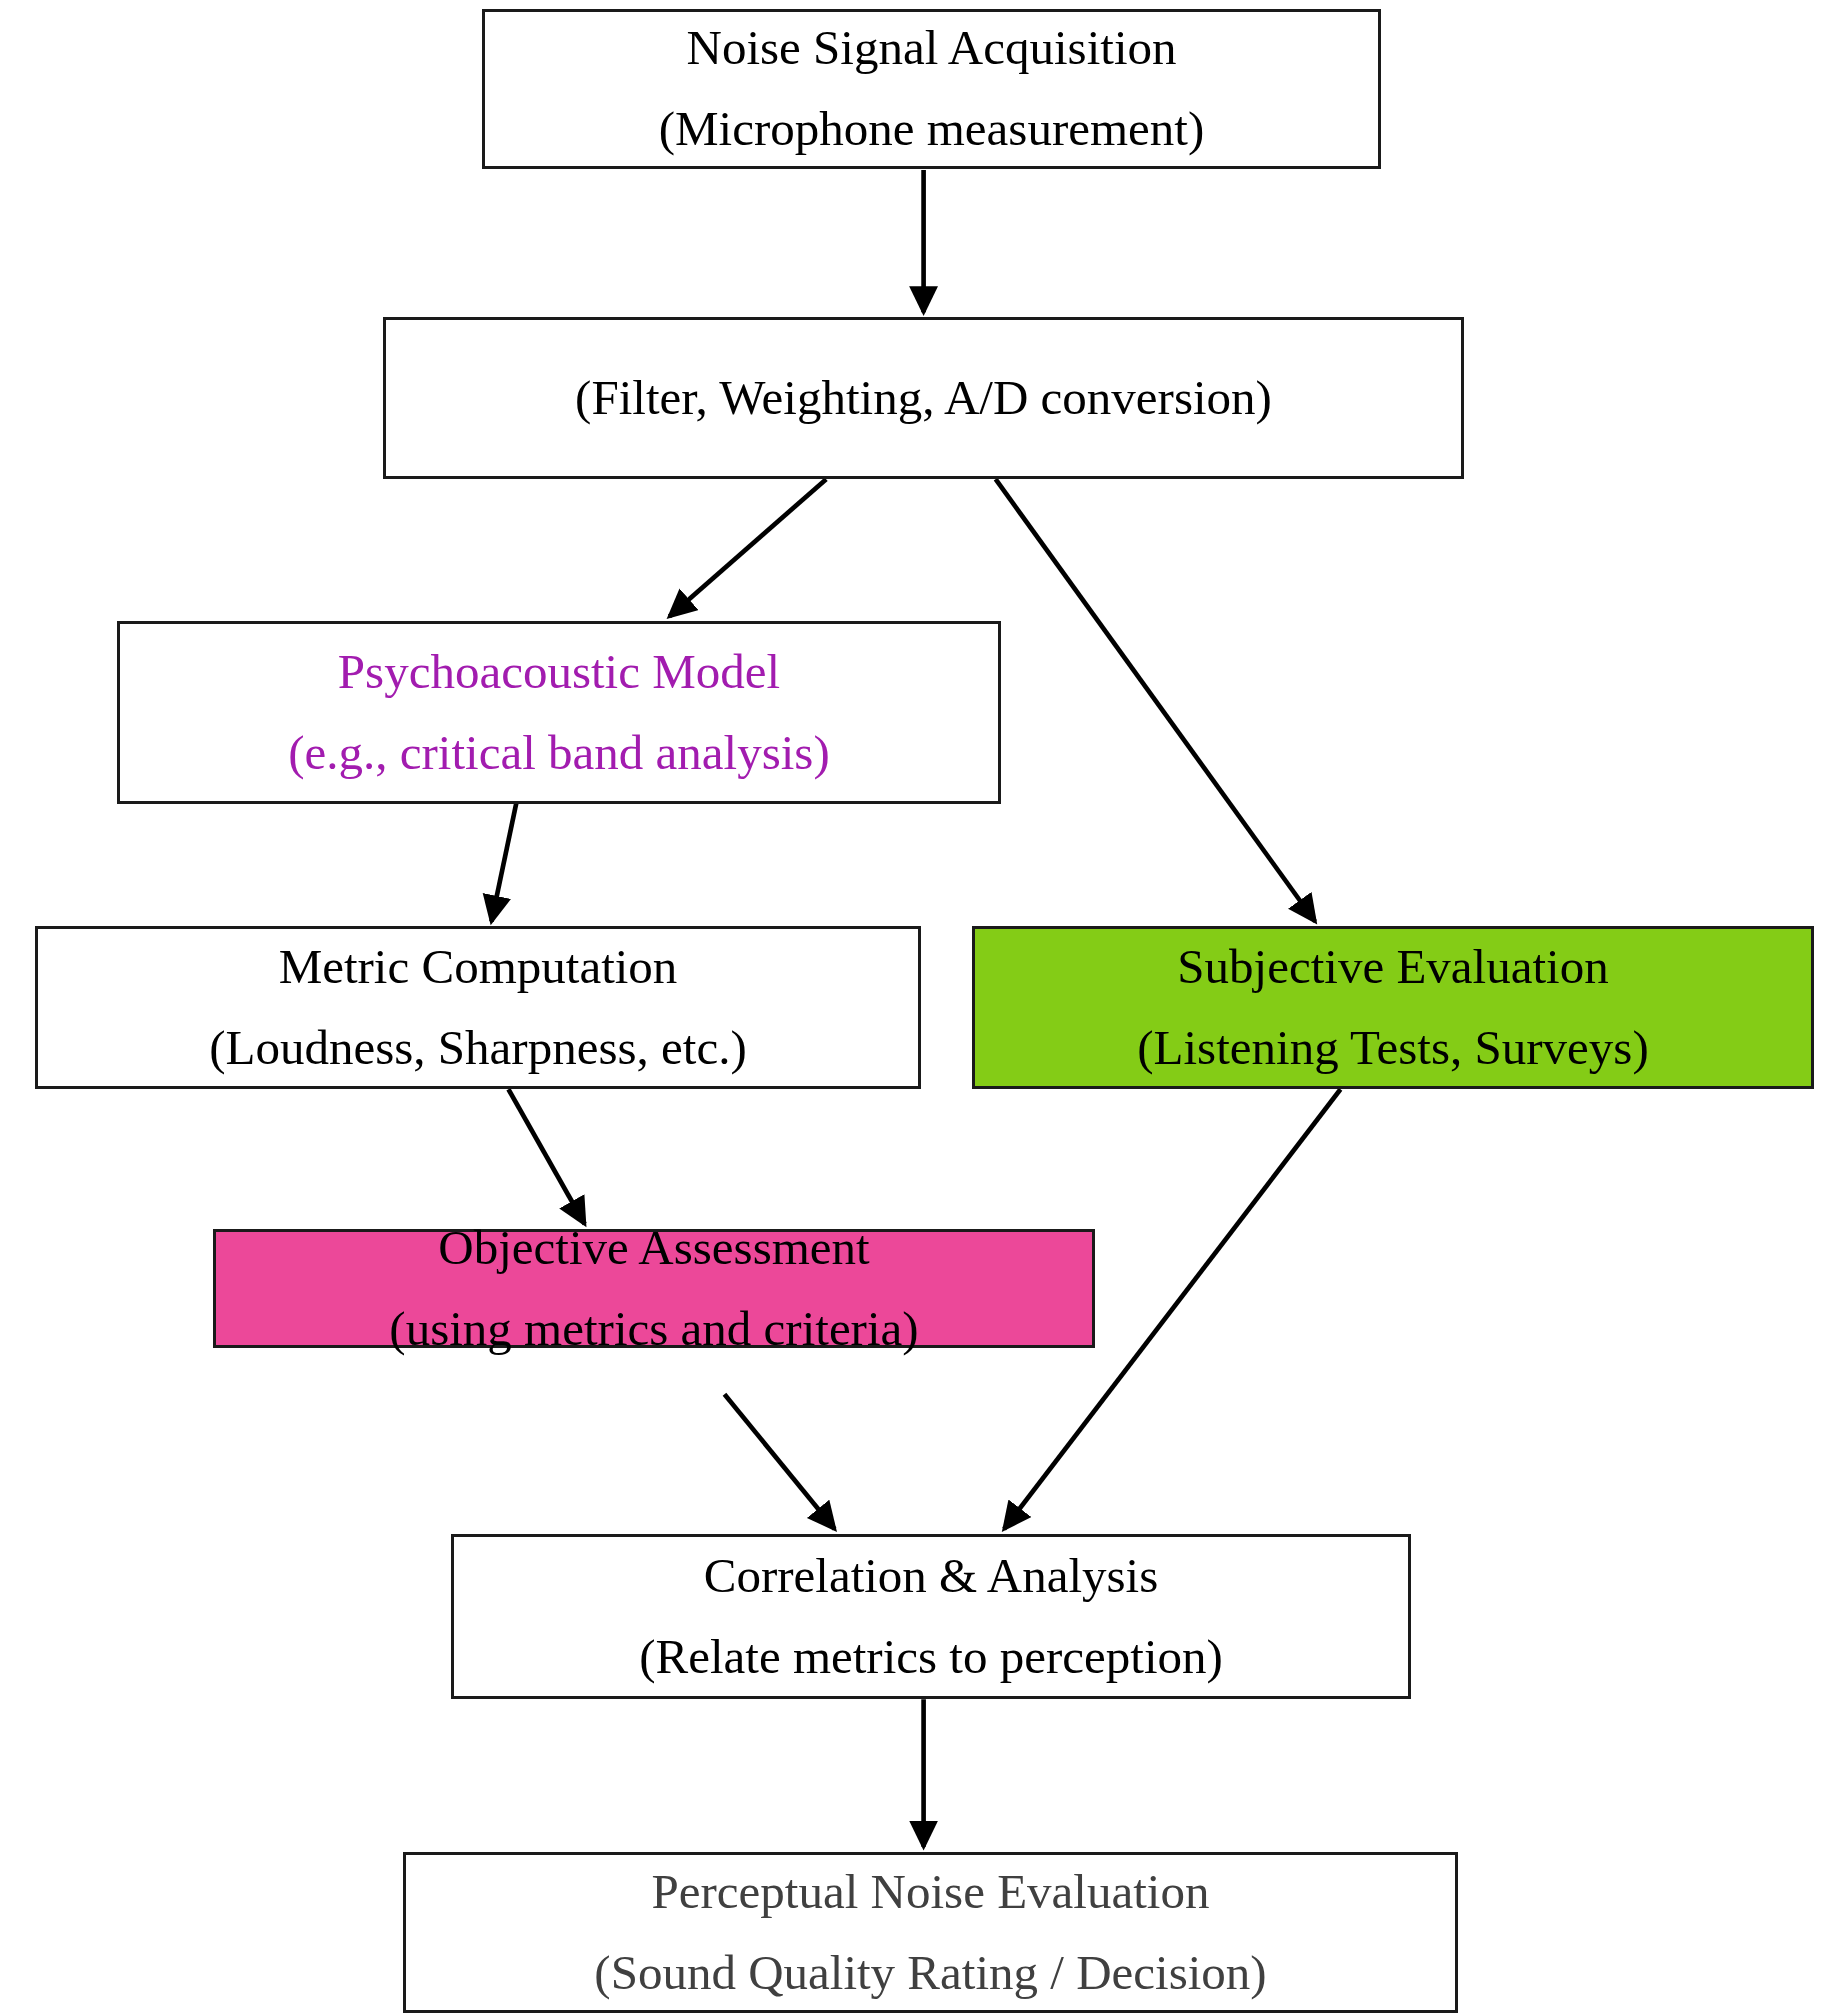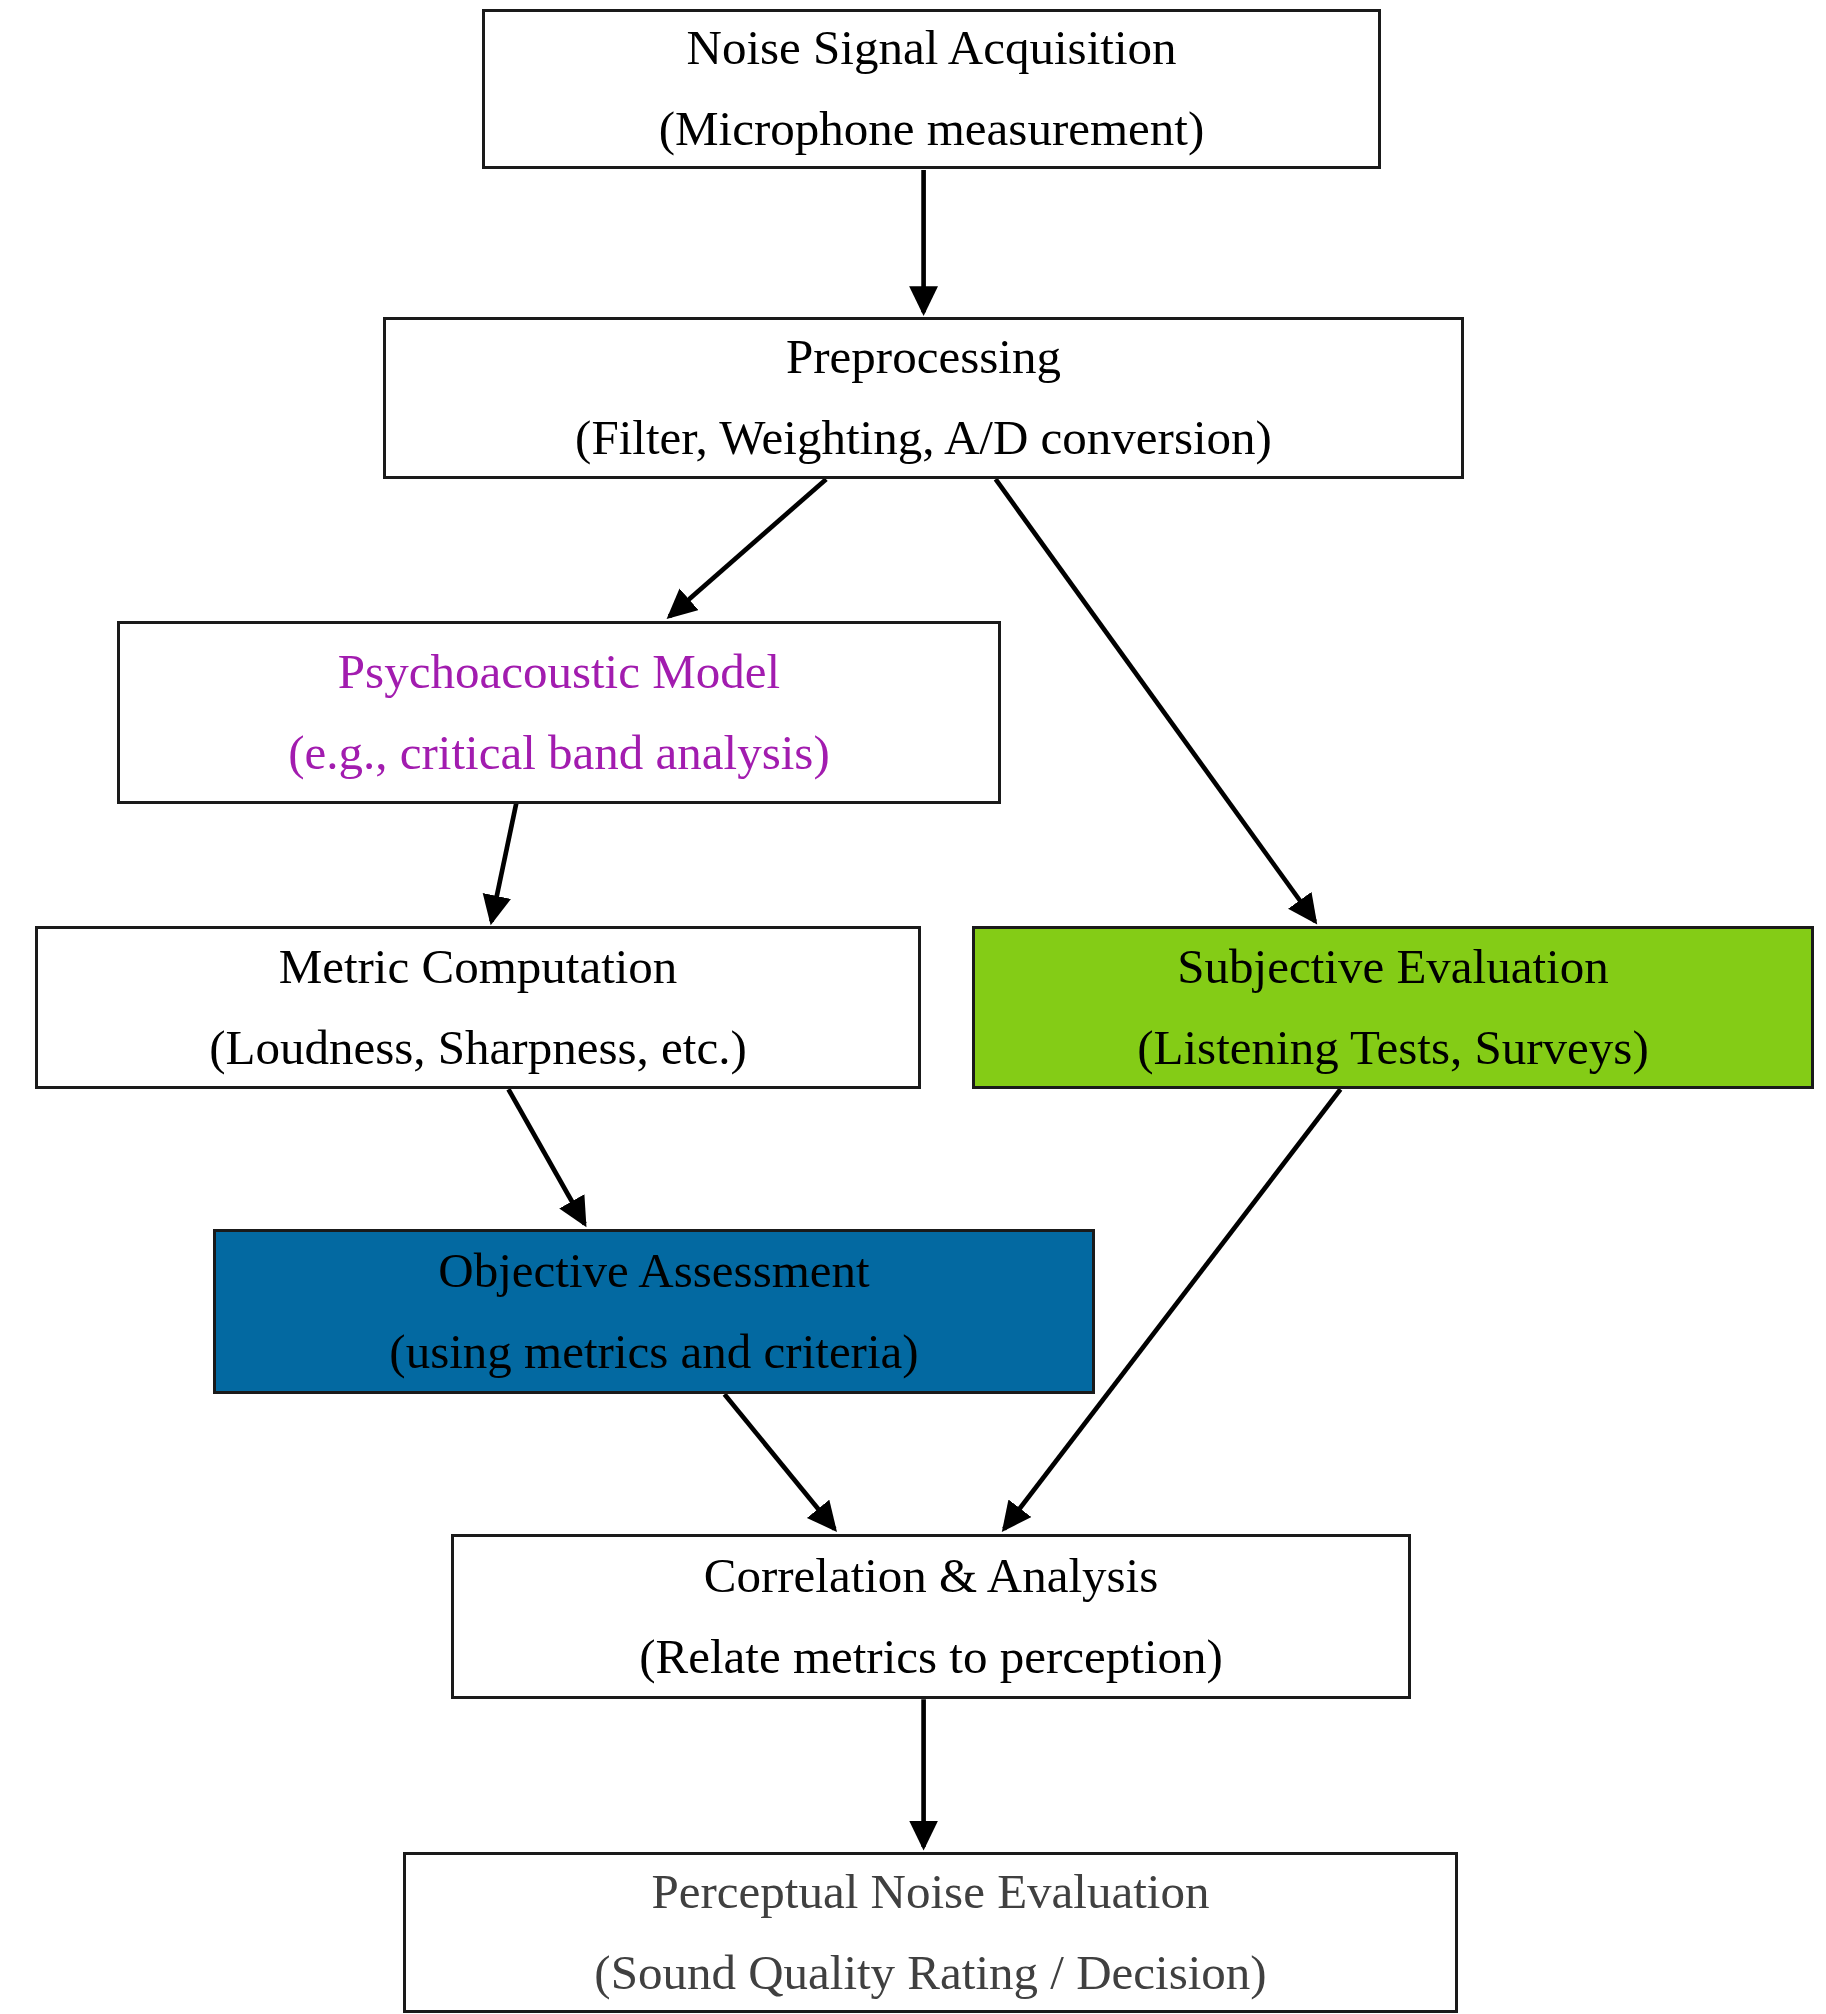--- a/index.html
+++ b/index.html
@@ -70,36 +70,35 @@
         <line x1="1090" y1="2005" x2="1090" y2="2179" stroke="#000000" marker-end="url(#arrowhead)"></line>
       </g>
   </svg>
 
   <div id="nodes-layer">
       <div class="node" style="left: 482px; top: 9.3px; width: 899px; height: 160px; border-color: rgb(26, 26, 26); background: rgb(255, 255, 255); color: rgb(0, 0, 0);">
         <div class="line1">Noise Signal Acquisition</div>
         <div class="line2">(Microphone measurement)</div>
       </div>
       <div class="node" style="left: 383px; top: 317px; width: 1081px; height: 162px; border-color: rgb(26, 26, 26); background: rgb(255, 255, 255); color: rgb(0, 0, 0);">
-        <div class="line1">Preprocessing</div>
         <div class="line2">(Filter, Weighting, A/D conversion)</div>
       </div>
       <div class="node" style="left: 117px; top: 621px; width: 884px; height: 183px; border-color: rgb(26, 26, 26); background: rgb(255, 255, 255); color: #a21caf;">
         <div class="line1">Psychoacoustic Model</div>
         <div class="line2">(e.g., critical band analysis)</div>
       </div>
       <div class="node" style="left: 21px; top: 926px; width: 886px; height: 163px; border-color: rgb(26, 26, 26); background: rgb(255, 255, 255); color: rgb(0, 0, 0); margin-left: 14px;">
         <div class="line1">Metric Computation</div>
         <div class="line2">(Loudness, Sharpness, etc.)</div>
       </div>
       <div class="node" style="left: 972px; top: 926px; width: 842px; height: 163px; border-color: rgb(26, 26, 26); background: #84cc16; color: rgb(0, 0, 0);">
         <div class="line1">Subjective Evaluation</div>
         <div class="line2">(Listening Tests, Surveys)</div>
       </div>
-      <div class="node" style="left: 213px; top: 1229px; width: 882px; height: 165px; border-color: rgb(26, 26, 26); background: #0369a1; color: rgb(0, 0, 0);">
+      <div class="node" style="left: 213px; top: 1229px; width: 882px; height: 119px; border-color: rgb(26, 26, 26); background: #ec4899; color: rgb(0, 0, 0);">
         <div class="line1">Objective Assessment</div>
         <div class="line2">(using metrics and criteria)</div>
       </div>
       <div class="node" style="left: 451px; top: 1534px; width: 960px; height: 165px; border-color: rgb(26, 26, 26); background: rgb(255, 255, 255); color: rgb(0, 0, 0);">
         <div class="line1">Correlation &amp; Analysis</div>
         <div class="line2">(Relate metrics to perception)</div>
       </div>
       <div class="node" style="left: 403px; top: 1852px; width: 1055px; height: 161px; border-color: rgb(26, 26, 26); background: rgb(255, 255, 255); color: #404040;">
         <div class="line1">Perceptual Noise Evaluation</div>
         <div class="line2">(Sound Quality Rating / Decision)</div>

